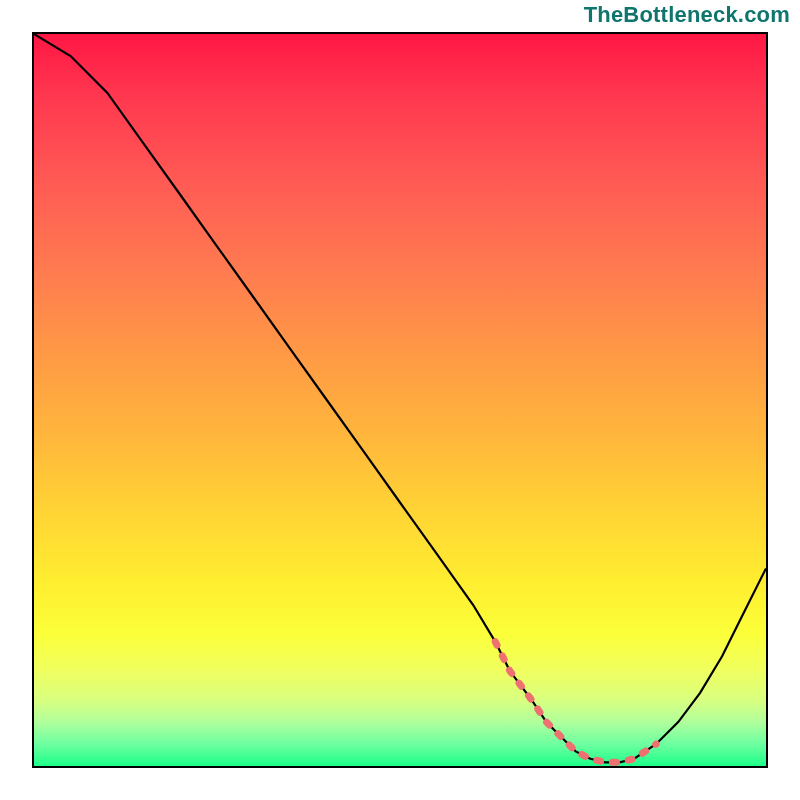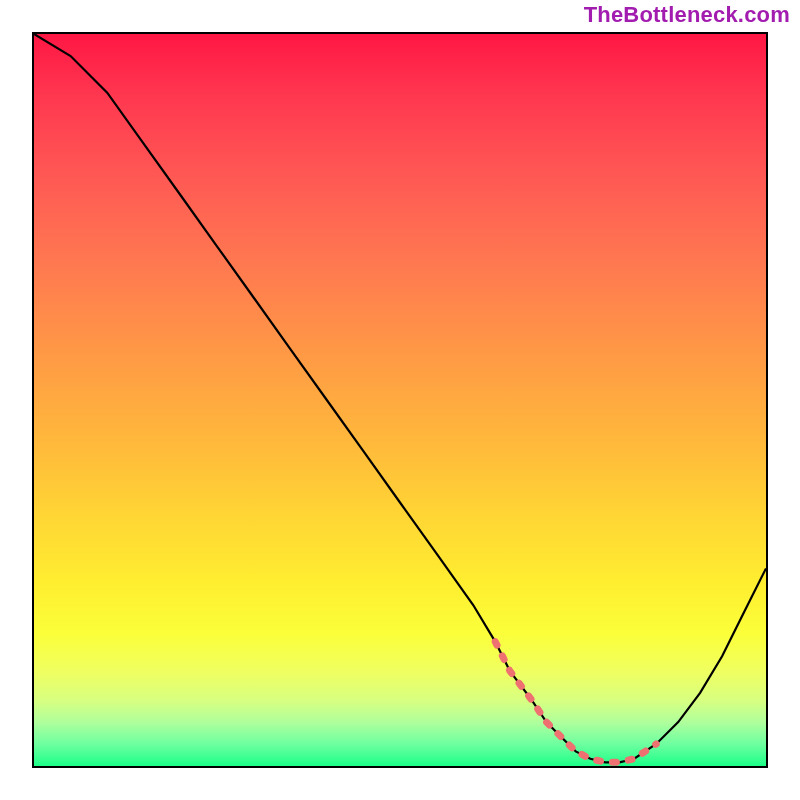--- a/index.html
+++ b/index.html
@@ -15,21 +15,21 @@
     position: relative;
     width: 800px;
     height: 800px;
   }
   .watermark {
     position: absolute;
     top: 2px;
     right: 10px;
     font-size: 22px;
     font-weight: 600;
-    color: #a21caf;
+    color: #0f766e;
     letter-spacing: 0.2px;
   }
   .plot {
     position: absolute;
     left: 32px;
     top: 32px;
     width: 736px;
     height: 736px;
     border: 2px solid #000;
     box-sizing: border-box;

